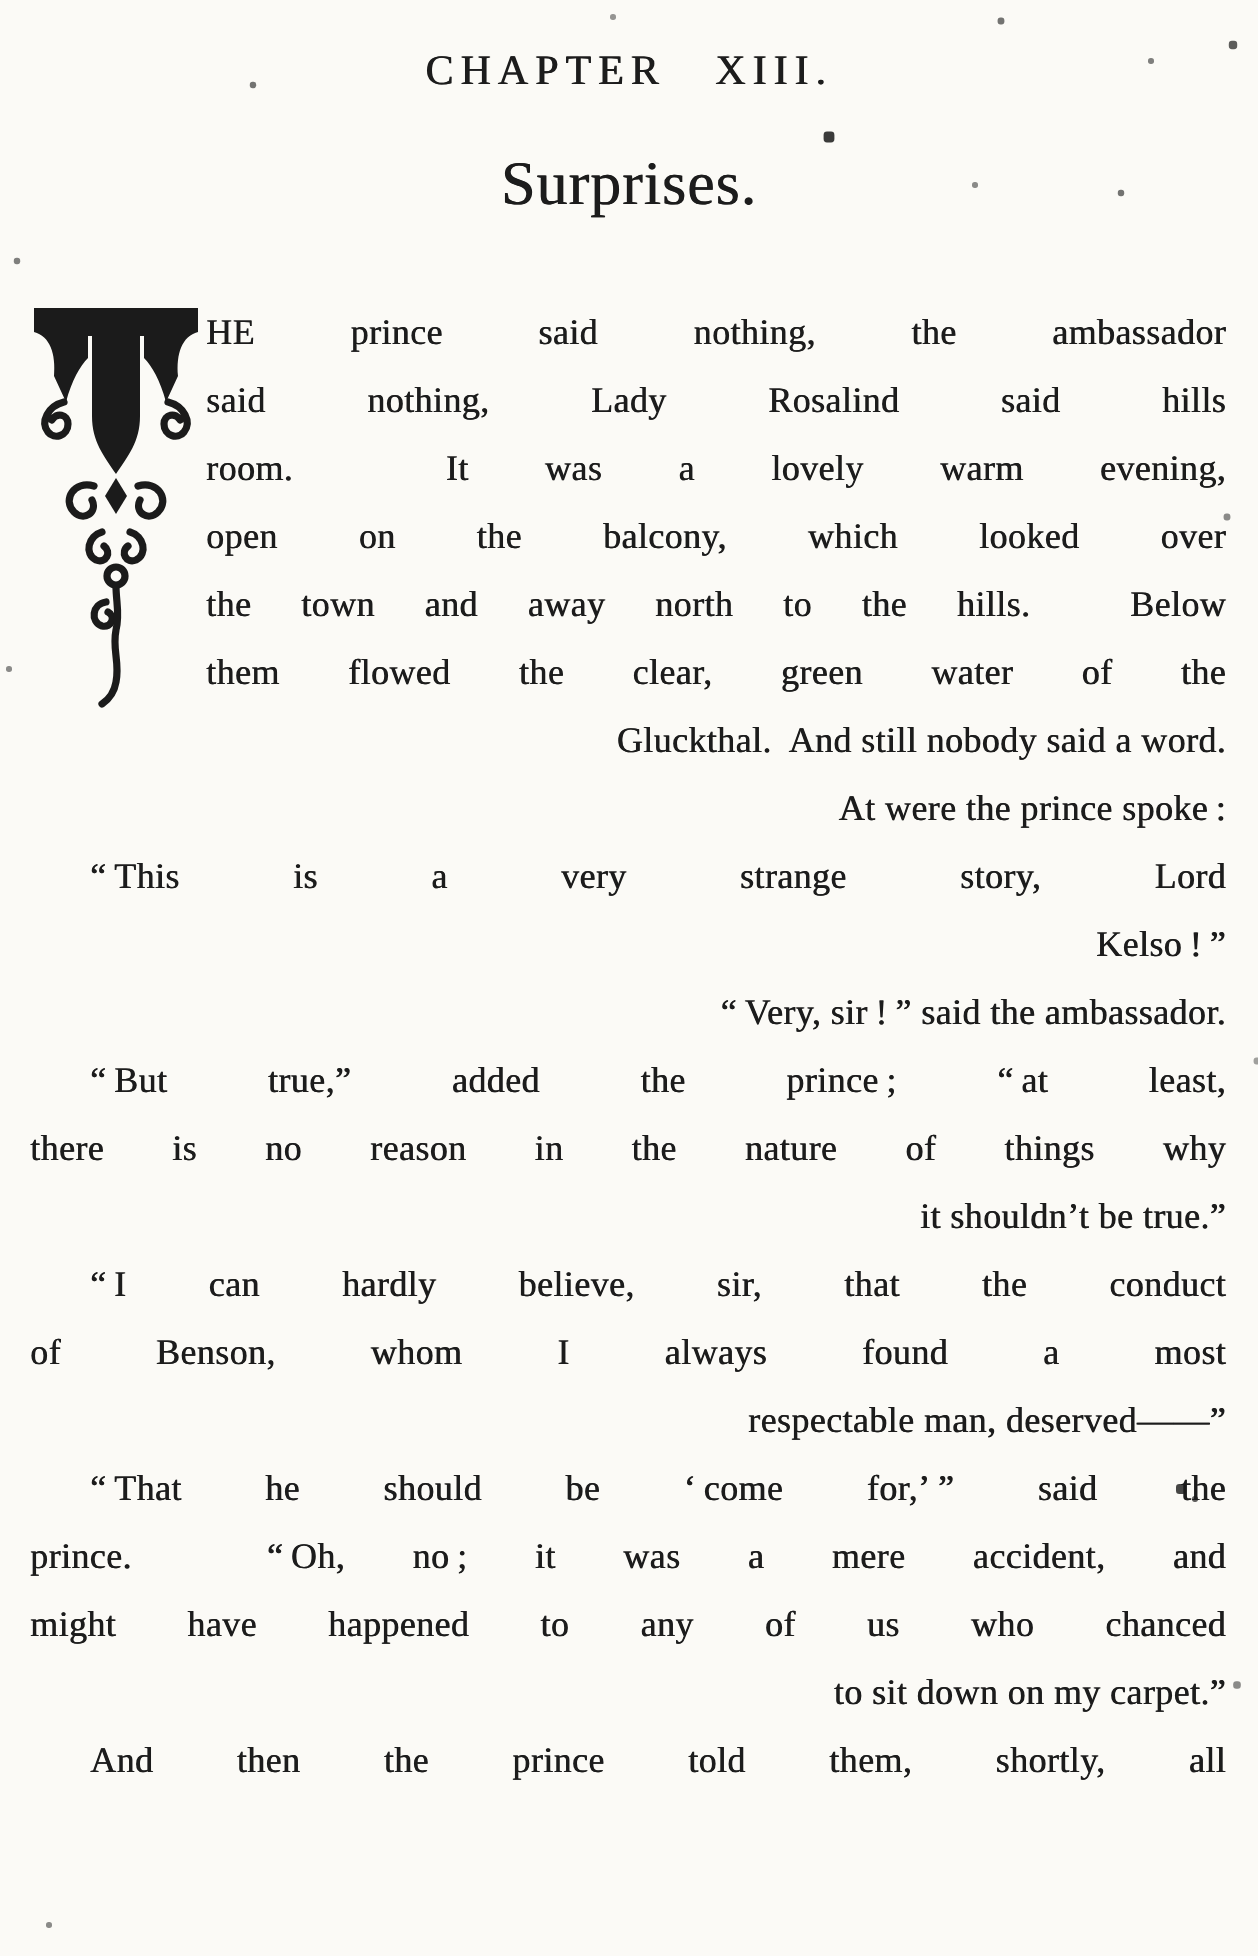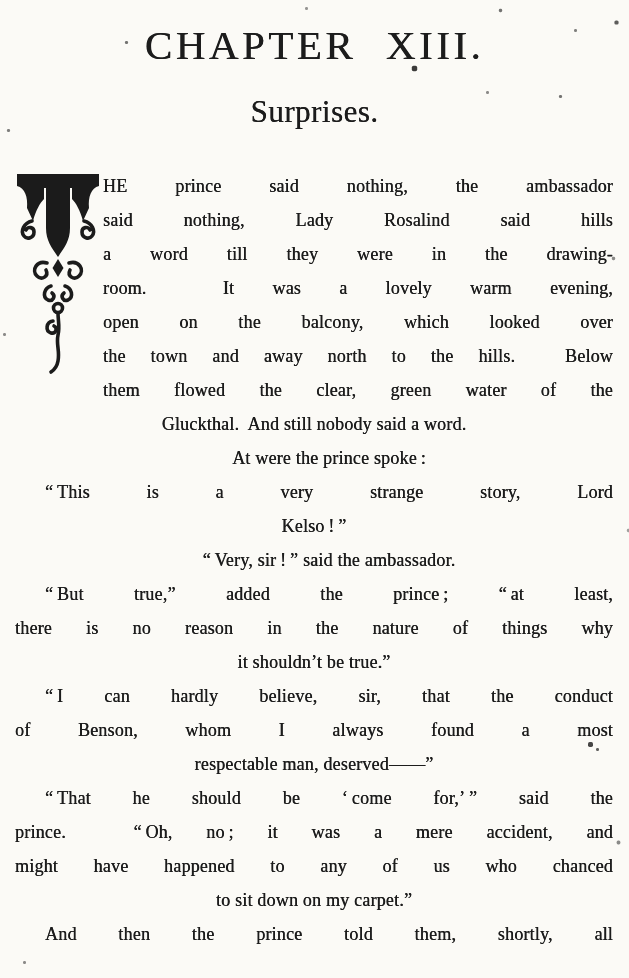--- a/index.html
+++ b/index.html
@@ -9,21 +9,21 @@
     font-family: "Liberation Serif", serif;
     color: #1c1c1c;
     overflow: hidden;
     position: relative;
   }
   .page { position: absolute; inset: 0; }
 
   .heading {
     margin: 25px 15px 0;
     text-align: center;
-    font-size: 41px;
+    font-size: 21px;
     line-height: 1;
     letter-spacing: 3.5px;
     word-spacing: 16px;
     text-shadow: 0.4px 0 0 currentColor;
   }
   .subtitle {
     margin: 30px 15px 0;
     text-align: center;
     font-size: 31px;
     line-height: 1;
@@ -42,21 +42,21 @@
 
   .dropcap {
     float: left;
     width: 86px;
     height: 204px;
     margin: 2px 2px 0 0;
     position: relative;
   }
   .dropcap svg { display: block; }
 
-  .line { text-align: center; }
+  .line { text-align: right; }
   .just { text-align: justify; text-align-last: justify; }
   .indent { text-indent: 30px; }
 
   
   .specks {
     position: absolute; top: 0; left: 0;
     width: 1px; height: 1px; border-radius: 50%;
     background: transparent; pointer-events: none;
     box-shadow:
       414px 68px 0 2.2px rgba(25,25,25,.85),
@@ -105,21 +105,20 @@
           <circle cx="43" cy="137" r="4.5"></circle>
           <path d="M38 150 C31 151 30 160 36 162 C41 163 43 157 39 155"></path>
           <path d="M43 142 C43 150 45 156 43 164 C41 174 45 180 43 190 C42 196 39 199 36 201"></path>
         </g>
       </svg>
     </div>
 
     <div>
       <div class="line just">HE prince said nothing, the ambassador</div>
       <div class="line just">said nothing, Lady Rosalind said hills</div>
-      <div class="line just">a word till they were in the drawing-</div>
       <div class="line just">room.&nbsp; It was a lovely warm evening,</div>
       <div class="line just">open on the balcony, which looked over</div>
       <div class="line just">the town and away north to the hills.&nbsp; Below</div>
       <div class="line just">them flowed the clear, green water of the</div>
       <div class="line">Gluckthal.&nbsp; And still nobody said a word.</div>
     </div>
 
     <div>
       <div class="line indent">At were the prince spoke :</div>
     </div>

